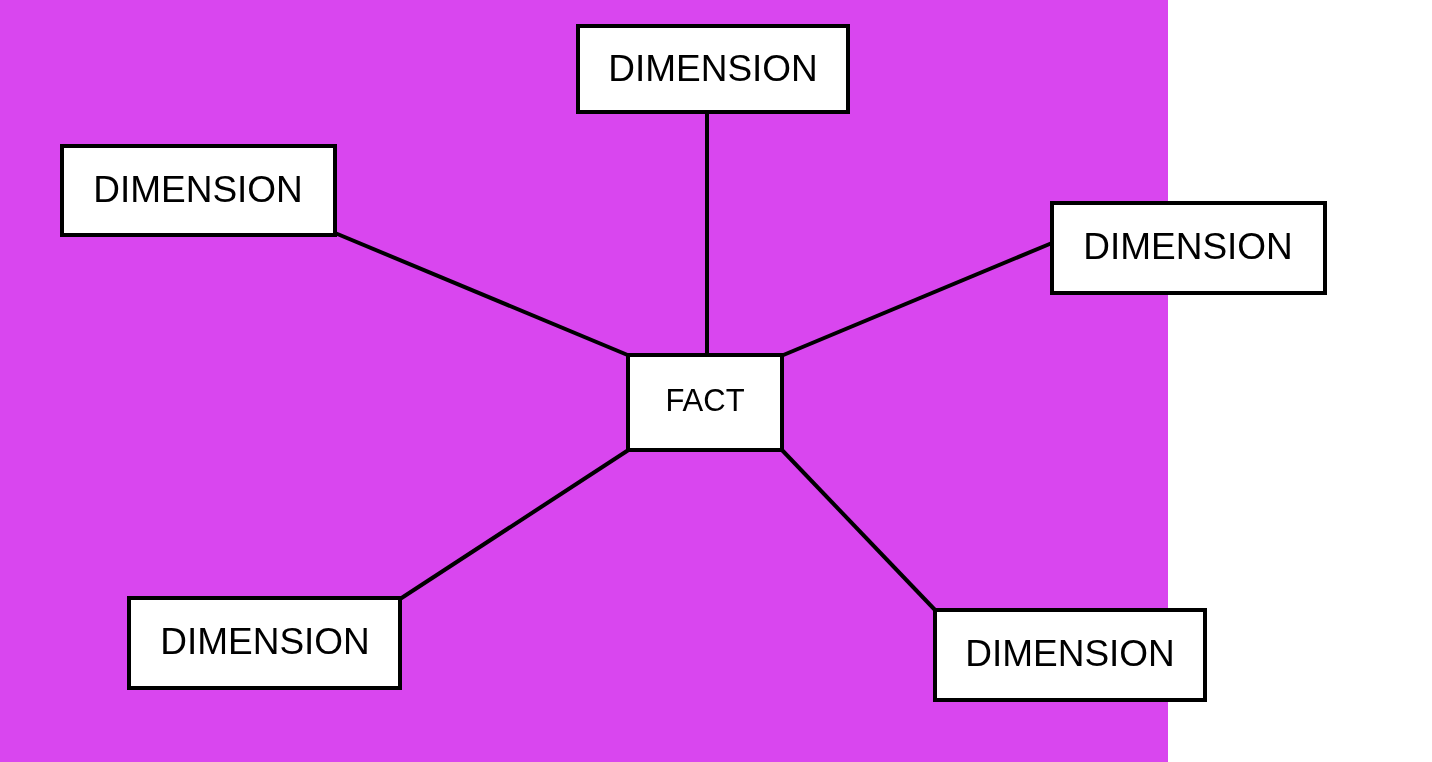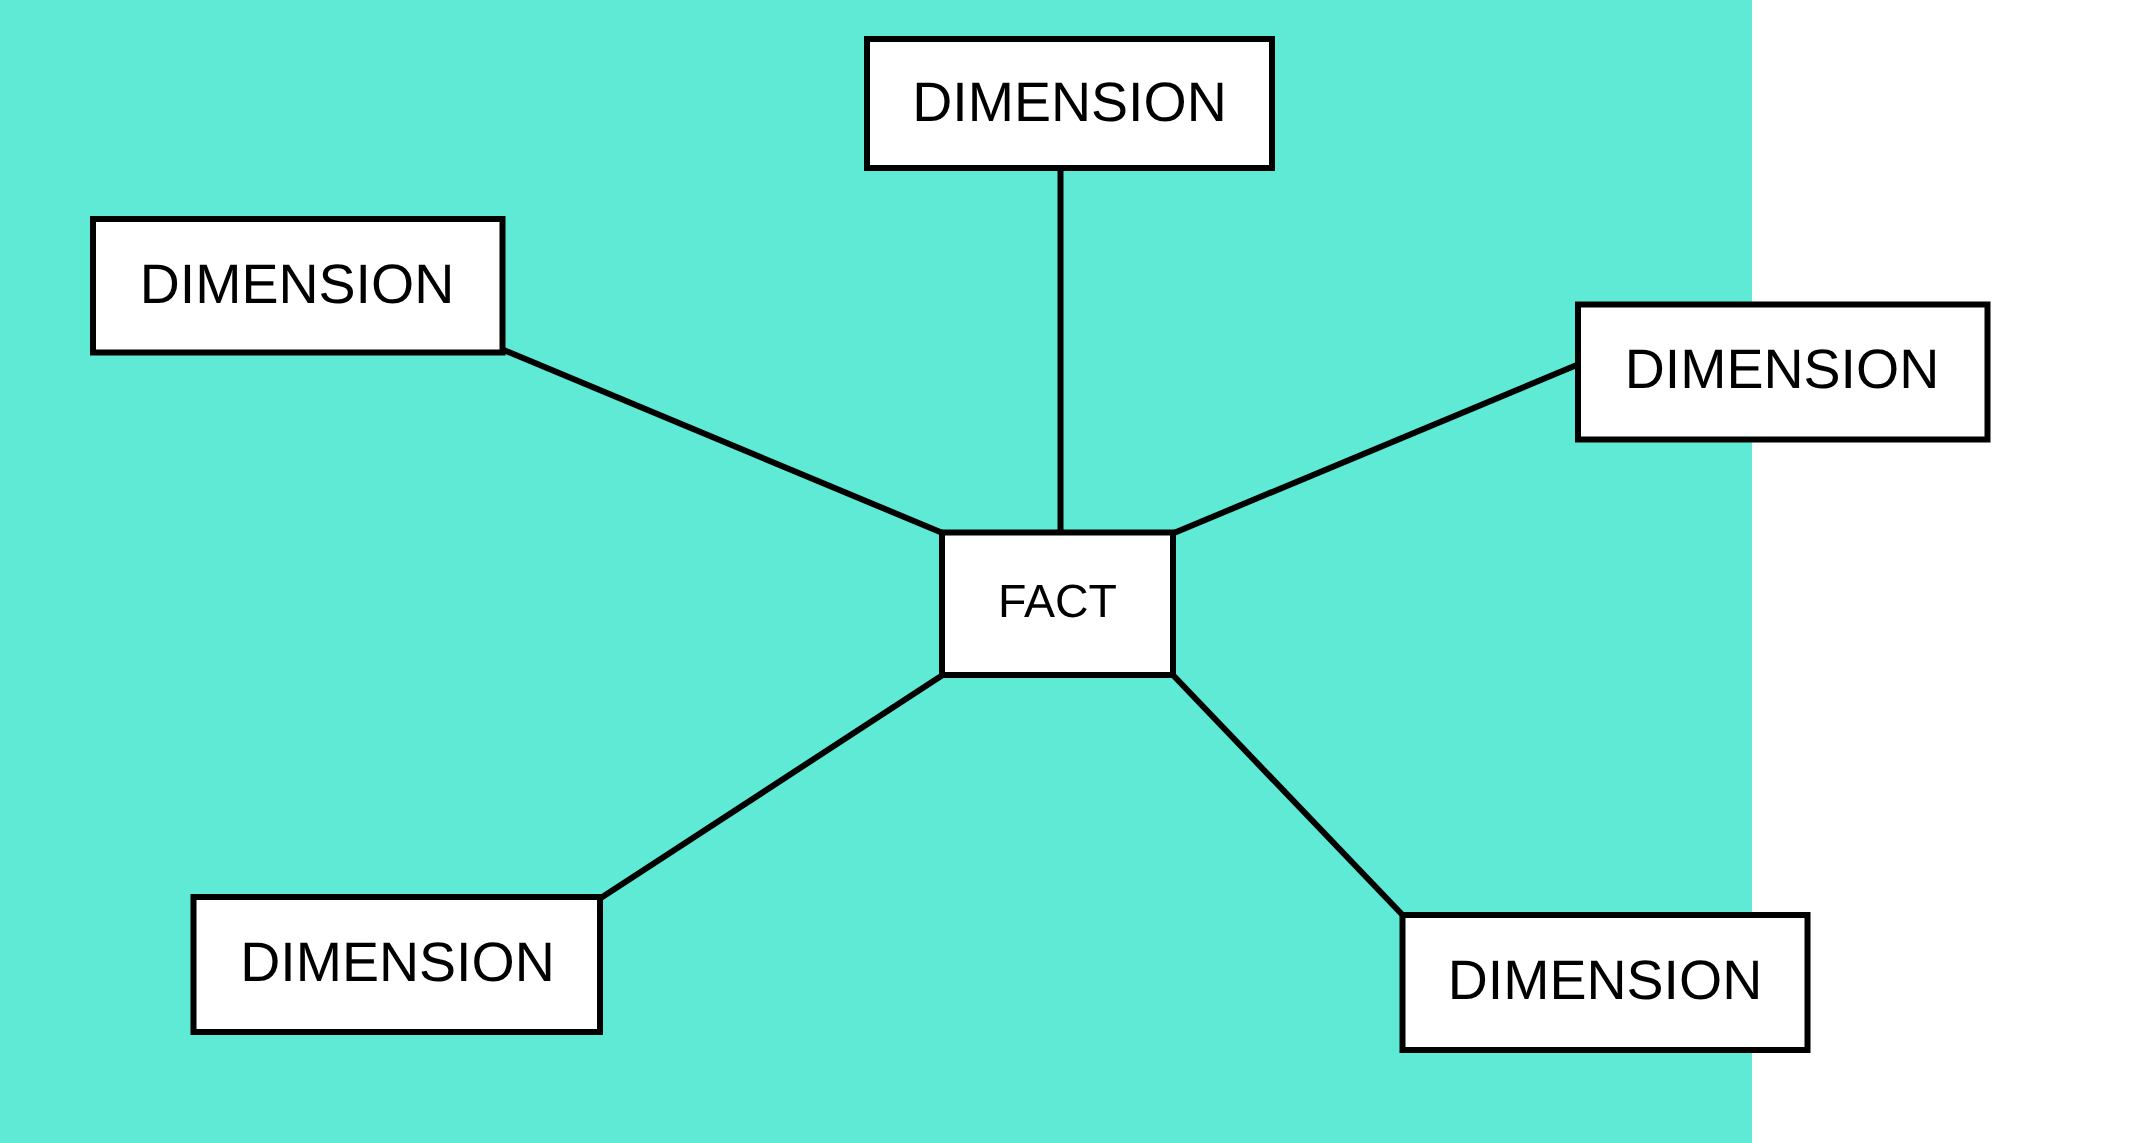--- a/index.html
+++ b/index.html
@@ -11,21 +11,21 @@
   body {
     width: 1432px;
     height: 762px;
     overflow: hidden;
     font-family: "Liberation Sans", sans-serif;
   }
   #diagram-root {
     position: relative;
     width: 1168px;
     height: 762px;
-    background: #5eead4;
+    background: #d946ef;
   }
   svg#schema-canvas {
     display: block;
     width: 1432px;
     height: 762px;
   }
   .entity-box {
     fill: #ffffff;
     stroke: #000000;
     stroke-width: 4;

